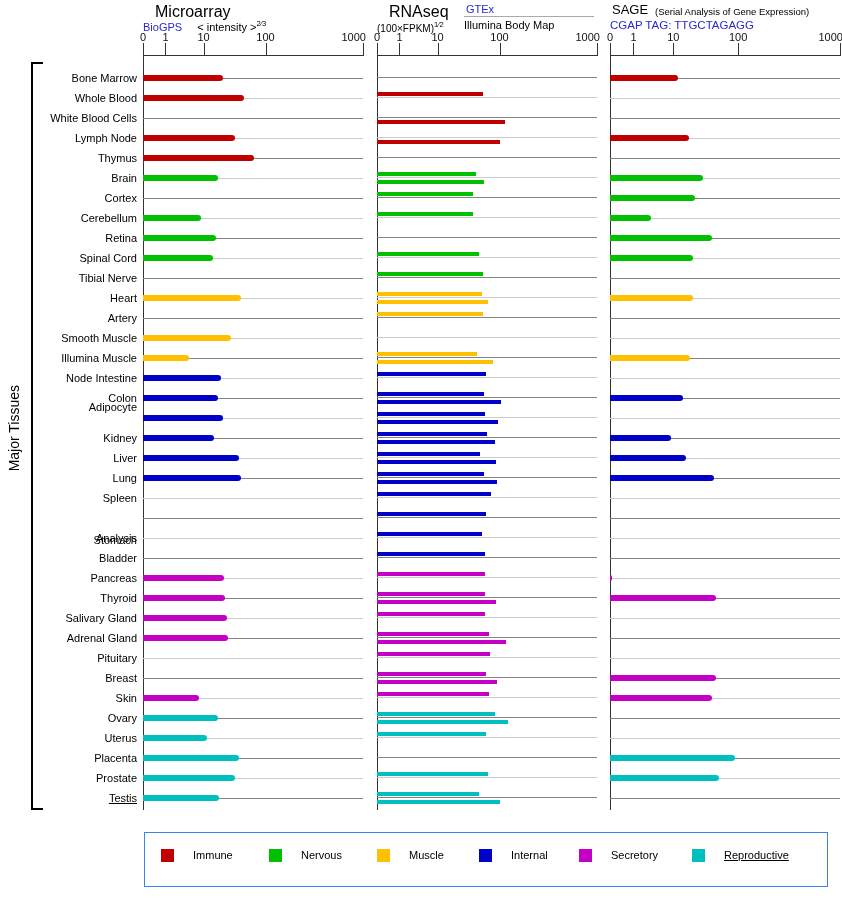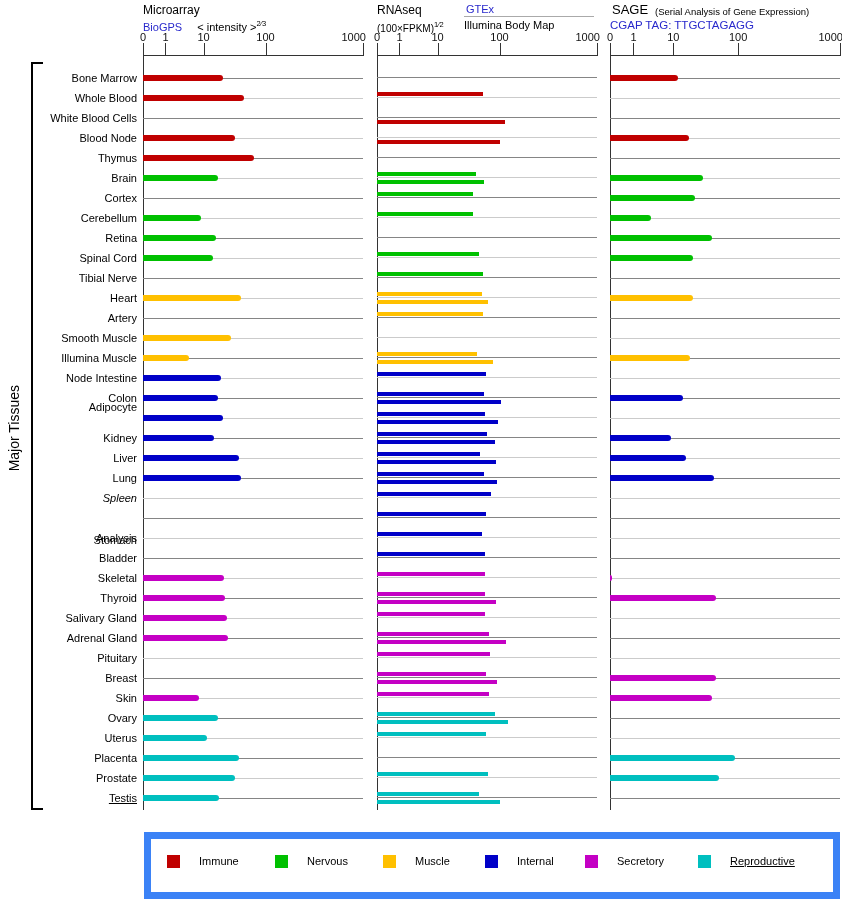--- a/index.html
+++ b/index.html
@@ -1,36 +1,36 @@
 <!DOCTYPE html>
 <html><head>
 <meta charset="utf-8">
 <style>
   html,body{margin:0;padding:0;background:#fff;}
   #stage{position:relative;width:842px;height:900px;background:#fff;
          font-family:"Liberation Sans",sans-serif;color:#000;overflow:hidden;}
   .abs{position:absolute;}
-  .hdr{font-size:12px;white-space:nowrap;}
+  .hdr{font-size:16px;white-space:nowrap;margin-left:12px;}
   .hdr-sm{font-size:10px;white-space:nowrap;}
   .link{color:#2929cc;cursor:pointer;white-space:nowrap;}
   .sup{font-size:7.5px;vertical-align:5px;}
   .ticklab{font-size:11px;color:#111;white-space:nowrap;transform:translateX(-50%);}
   .ticklab.last{transform:translateX(-88%);}
   .tick{width:1px;height:12px;background:#333;}
   .baseline{height:1px;background:#333;}
   .vborder{width:1px;background:#333;}
   .track{height:1px;}
   .t-dark{background:#858585;}
   .t-light{background:#cbcbcb;}
   .tissue{font-size:11px;text-align:right;white-space:nowrap;line-height:12px;}
   .bar{height:6px;border-radius:0 3px 3px 0;}
   .thinbar{height:4px;}
   .bracket{background:#000;}
   .ylab{font-size:14px;writing-mode:vertical-rl;transform:rotate(180deg);white-space:nowrap;}
-  .lgbox{border:7px solid #3b82f6;}
+  .lgbox{border:1px solid #3b82f6;}
   .lgswatch{width:13px;height:13px;}
   .lglab{font-size:11px;white-space:nowrap;line-height:13px;}
   .divider{height:1px;background:#aaa;}
 </style>
 </head>
 <body>
 
 <div id="stage">
 
   <div class="abs hdr" style="left:143px;top:3px;">Microarray</div>
@@ -103,21 +103,21 @@
       <div class="abs track t-light" style="left: 143px; top: 98px; width: 220px;"></div>
       <div class="abs track t-light" style="left: 377px; top: 97px; width: 220px;"></div>
       <div class="abs track t-light" style="left: 610px; top: 98px; width: 230px;"></div>
       <div class="abs bar" style="left: 143px; top: 95px; width: 101.025px; background: rgb(192, 0, 0);"></div>
       <div class="abs thinbar" style="left: 377px; top: 92px; width: 105.938px; background: rgb(192, 0, 0);"></div>
       <div class="abs tissue" style="left: 5px; top: 112px; width: 132px;">White Blood Cells</div>
       <div class="abs track t-dark" style="left: 143px; top: 118px; width: 220px;"></div>
       <div class="abs track t-dark" style="left: 377px; top: 117px; width: 220px;"></div>
       <div class="abs track t-dark" style="left: 610px; top: 118px; width: 230px;"></div>
       <div class="abs thinbar" style="left: 377px; top: 120px; width: 128.086px; background: rgb(192, 0, 0);"></div>
-      <div class="abs tissue" style="left: 5px; top: 132px; width: 132px;">Blood Node</div>
+      <div class="abs tissue" style="left: 5px; top: 132px; width: 132px;">Lymph Node</div>
       <div class="abs track t-light" style="left: 143px; top: 138px; width: 220px;"></div>
       <div class="abs track t-light" style="left: 377px; top: 137px; width: 220px;"></div>
       <div class="abs track t-light" style="left: 610px; top: 138px; width: 230px;"></div>
       <div class="abs bar" style="left: 143px; top: 135px; width: 91.8395px; background: rgb(192, 0, 0);"></div>
       <div class="abs thinbar" style="left: 377px; top: 140px; width: 122.54px; background: rgb(192, 0, 0);"></div>
       <div class="abs bar" style="left: 610px; top: 135px; width: 79.0134px; background: rgb(192, 0, 0);"></div>
       <div class="abs tissue" style="left: 5px; top: 152px; width: 132px;">Thymus</div>
       <div class="abs track t-dark" style="left: 143px; top: 158px; width: 220px;"></div>
       <div class="abs track t-dark" style="left: 377px; top: 157px; width: 220px;"></div>
       <div class="abs track t-dark" style="left: 610px; top: 158px; width: 230px;"></div>
@@ -225,41 +225,41 @@
       <div class="abs thinbar" style="left: 377px; top: 460px; width: 118.788px; background: rgb(0, 0, 200);"></div>
       <div class="abs bar" style="left: 610px; top: 455px; width: 76.4892px; background: rgb(0, 0, 200);"></div>
       <div class="abs tissue" style="left: 5px; top: 472px; width: 132px;">Lung</div>
       <div class="abs track t-dark" style="left: 143px; top: 478px; width: 220px;"></div>
       <div class="abs track t-dark" style="left: 377px; top: 477px; width: 220px;"></div>
       <div class="abs track t-dark" style="left: 610px; top: 478px; width: 230px;"></div>
       <div class="abs bar" style="left: 143px; top: 475px; width: 97.8518px; background: rgb(0, 0, 200);"></div>
       <div class="abs thinbar" style="left: 377px; top: 472px; width: 106.918px; background: rgb(0, 0, 200);"></div>
       <div class="abs thinbar" style="left: 377px; top: 480px; width: 119.999px; background: rgb(0, 0, 200);"></div>
       <div class="abs bar" style="left: 610px; top: 475px; width: 103.674px; background: rgb(0, 0, 200);"></div>
-      <div class="abs tissue" style="left: 5px; top: 492px; width: 132px; font-style: italic;">Spleen</div>
+      <div class="abs tissue" style="left: 5px; top: 492px; width: 132px;">Spleen</div>
       <div class="abs track t-light" style="left: 143px; top: 498px; width: 220px;"></div>
       <div class="abs track t-light" style="left: 377px; top: 497px; width: 220px;"></div>
       <div class="abs track t-light" style="left: 610px; top: 498px; width: 230px;"></div>
       <div class="abs thinbar" style="left: 377px; top: 492px; width: 113.689px; background: rgb(0, 0, 200);"></div>
       <div class="abs tissue" style="left: 5px; top: 512px; width: 132px; margin-top: 22px;">Stomach</div>
       <div class="abs track t-dark" style="left: 143px; top: 518px; width: 220px;"></div>
       <div class="abs track t-dark" style="left: 377px; top: 517px; width: 220px;"></div>
       <div class="abs track t-dark" style="left: 610px; top: 518px; width: 230px;"></div>
       <div class="abs thinbar" style="left: 377px; top: 512px; width: 108.777px; background: rgb(0, 0, 200);"></div>
       <div class="abs tissue" style="left: 5px; top: 532px; width: 132px;">Analysis</div>
       <div class="abs track t-light" style="left: 143px; top: 538px; width: 220px;"></div>
       <div class="abs track t-light" style="left: 377px; top: 537px; width: 220px;"></div>
       <div class="abs track t-light" style="left: 610px; top: 538px; width: 230px;"></div>
       <div class="abs thinbar" style="left: 377px; top: 532px; width: 104.921px; background: rgb(0, 0, 200);"></div>
       <div class="abs tissue" style="left: 5px; top: 552px; width: 132px;">Bladder</div>
       <div class="abs track t-dark" style="left: 143px; top: 558px; width: 220px;"></div>
       <div class="abs track t-dark" style="left: 377px; top: 557px; width: 220px;"></div>
       <div class="abs track t-dark" style="left: 610px; top: 558px; width: 230px;"></div>
       <div class="abs thinbar" style="left: 377px; top: 552px; width: 107.863px; background: rgb(0, 0, 200);"></div>
-      <div class="abs tissue" style="left: 5px; top: 572px; width: 132px;">Skeletal</div>
+      <div class="abs tissue" style="left: 5px; top: 572px; width: 132px;">Pancreas</div>
       <div class="abs track t-light" style="left: 143px; top: 578px; width: 220px;"></div>
       <div class="abs track t-light" style="left: 377px; top: 577px; width: 220px;"></div>
       <div class="abs track t-light" style="left: 610px; top: 578px; width: 230px;"></div>
       <div class="abs bar" style="left: 143px; top: 575px; width: 81.1245px; background: rgb(196, 0, 196);"></div>
       <div class="abs thinbar" style="left: 377px; top: 572px; width: 107.863px; background: rgb(196, 0, 196);"></div>
       <div class="abs bar" style="left: 610px; top: 575px; width: 2.346px; background: rgb(196, 0, 196);"></div>
       <div class="abs tissue" style="left: 5px; top: 592px; width: 132px;">Thyroid</div>
       <div class="abs track t-dark" style="left: 143px; top: 598px; width: 220px;"></div>
       <div class="abs track t-dark" style="left: 377px; top: 597px; width: 220px;"></div>
       <div class="abs track t-dark" style="left: 610px; top: 598px; width: 230px;"></div>

